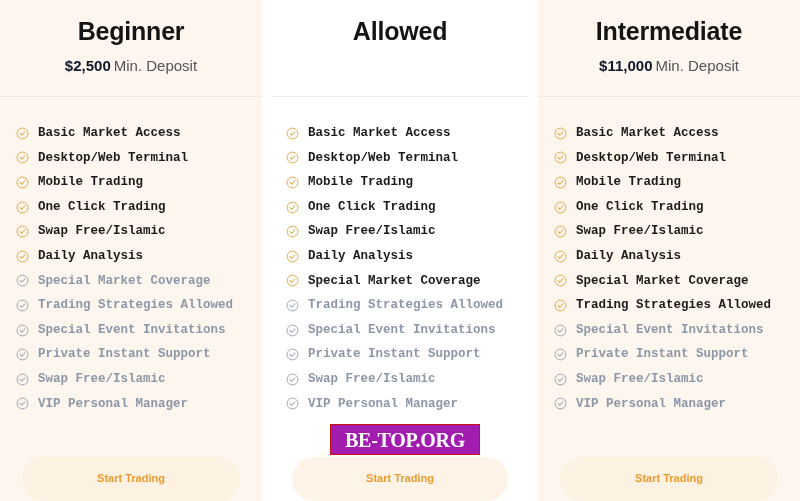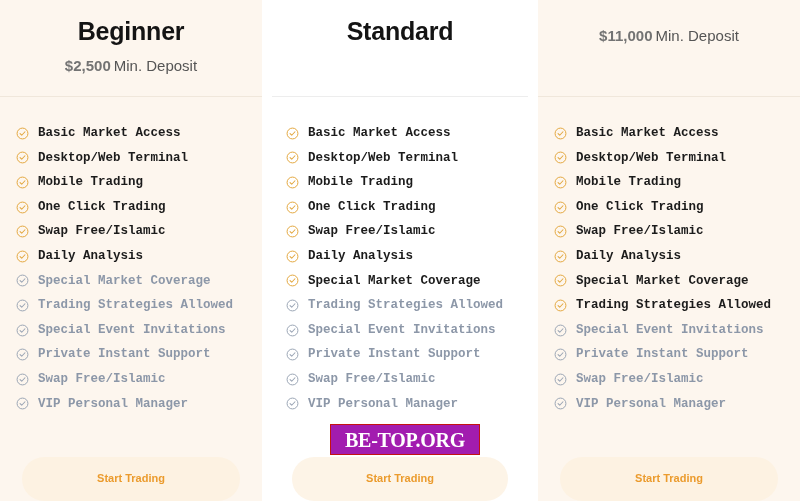--- a/index.html
+++ b/index.html
@@ -60,21 +60,21 @@
 
   .price-row {
     margin-top: 12px;
     line-height: 1;
     white-space: nowrap;
   }
 
   .price {
     font-size: 15px;
     font-weight: bold;
-    color: #737373;
+    color: #0f172a;
   }
 
   .price-note {
     font-size: 15px;
     color: #555555;
     margin-left: 3px;
   }
 
   .features {
     list-style: none;
@@ -262,21 +262,21 @@
             <span class="feature-label">VIP Personal Manager</span>
           </li>
         </ul>
         <div class="cta-wrap">
           <button class="cta">Start Trading</button>
         </div>
       </div>
       <div class="plan gap"></div>
       <div class="plan mid">
         <div class="card-head">
-          <div class="plan-name">Standard</div>
+          <div class="plan-name">Allowed</div>
         </div>
         <ul class="features">
           <li class="feature on">
             <svg class="check" viewBox="0 0 24 24">
               <circle cx="12" cy="12" r="10" fill="none" stroke="#e2a63c" stroke-width="1.8"></circle>
               <path d="M7.5 12.3 L10.6 15.2 L16.6 8.8" fill="none" stroke="#e2a63c" stroke-width="1.9" stroke-linecap="round" stroke-linejoin="round"></path>
             </svg>
             <span class="feature-label">Basic Market Access</span>
           </li>
           <li class="feature on">
@@ -357,20 +357,21 @@
             <span class="feature-label">VIP Personal Manager</span>
           </li>
         </ul>
         <div class="cta-wrap">
           <button class="cta">Start Trading</button>
         </div>
       </div>
       <div class="plan gap"></div>
       <div class="plan side">
         <div class="card-head">
+          <div class="plan-name">Intermediate</div>
           <div class="price-row"><span class="price">$11,000</span><span class="price-note">Min. Deposit</span></div>
         </div>
         <ul class="features">
           <li class="feature on">
             <svg class="check" viewBox="0 0 24 24">
               <circle cx="12" cy="12" r="10" fill="none" stroke="#e2a63c" stroke-width="1.8"></circle>
               <path d="M7.5 12.3 L10.6 15.2 L16.6 8.8" fill="none" stroke="#e2a63c" stroke-width="1.9" stroke-linecap="round" stroke-linejoin="round"></path>
             </svg>
             <span class="feature-label">Basic Market Access</span>
           </li>

